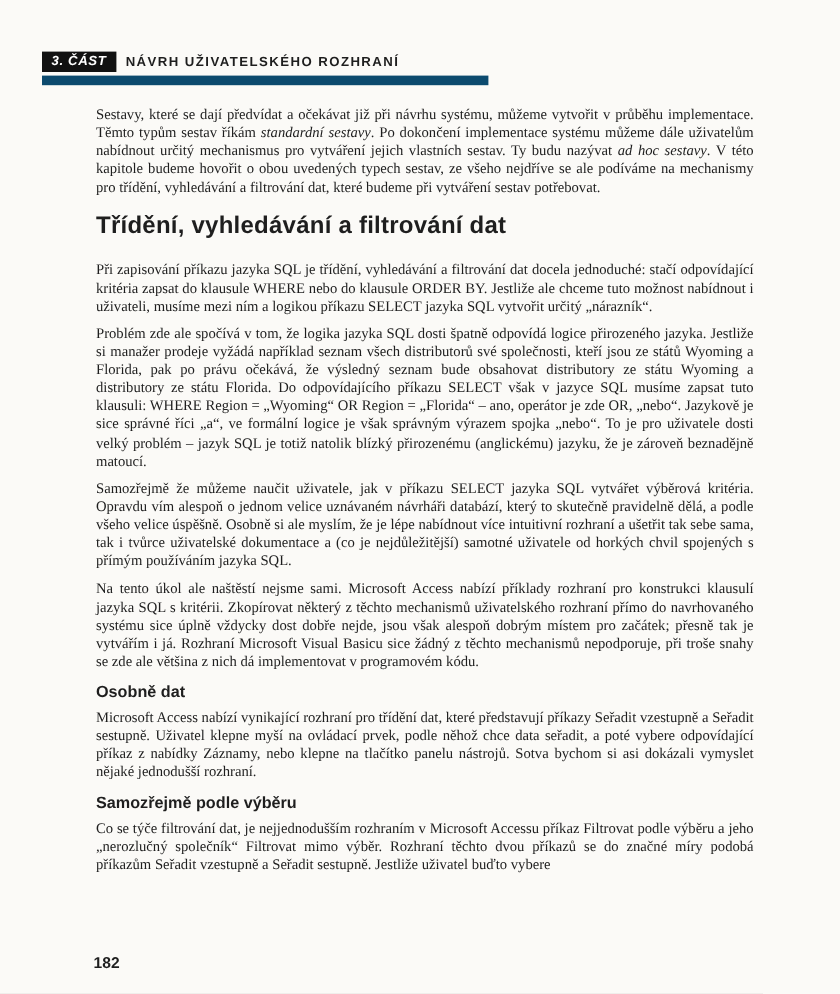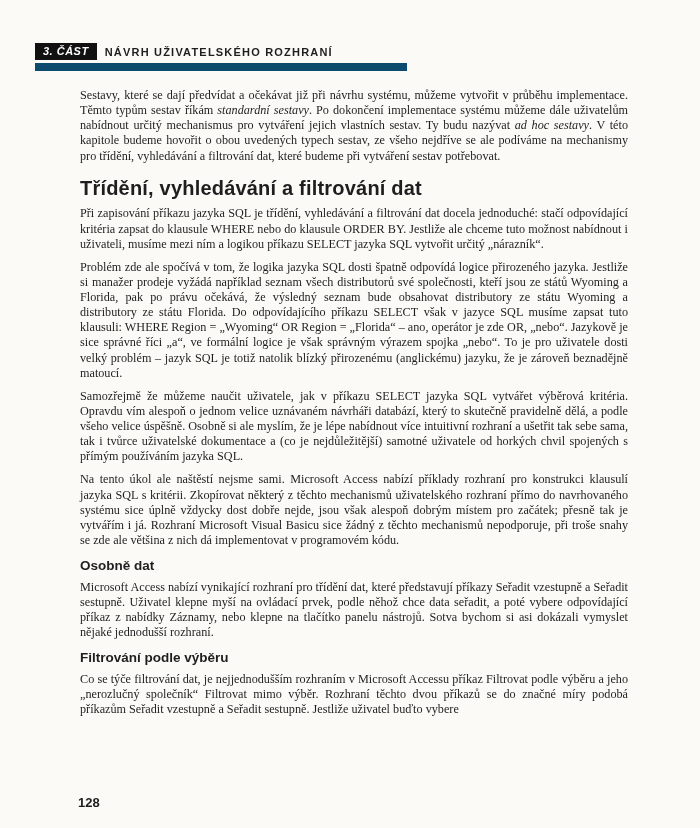--- a/index.html
+++ b/index.html
@@ -44,21 +44,21 @@
     width: 548px;
     font-size: 12.2px;
     line-height: 1.24;
     text-align: justify;
   }
   .content p { margin: 0 0 8px 0; }
   h1.section-heading {
     font-family: "Liberation Sans", sans-serif;
     font-size: 20px;
     font-weight: bold;
-    margin: 12px 0 6px 0;
+    margin: 12px 0 17px 0;
     text-align: left;
     letter-spacing: 0.2px;
   }
   h2.sub-heading {
     font-family: "Liberation Sans", sans-serif;
     font-size: 13.5px;
     font-weight: bold;
     margin: 10px 0 5px 0;
     text-align: left;
   }
@@ -88,20 +88,20 @@
     <h1 class="section-heading">Třídění, vyhledávání a filtrování dat</h1>
 
     <p>Při zapisování příkazu jazyka SQL je třídění, vyhledávání a filtrování dat docela jednoduché: stačí odpovídající kritéria zapsat do klausule WHERE nebo do klausule ORDER BY. Jestliže ale chceme tuto možnost nabídnout i uživateli, musíme mezi ním a logikou příkazu SELECT jazyka SQL vytvořit určitý „nárazník“.</p>
     <p>Problém zde ale spočívá v tom, že logika jazyka SQL dosti špatně odpovídá logice přirozeného jazyka. Jestliže si manažer prodeje vyžádá například seznam všech distributorů své společnosti, kteří jsou ze států Wyoming a Florida, pak po právu očekává, že výsledný seznam bude obsahovat distributory ze státu Wyoming a distributory ze státu Florida. Do odpovídajícího příkazu SELECT však v jazyce SQL musíme zapsat tuto klausuli: WHERE Region = „Wyoming“ OR Region = „Florida“ – ano, operátor je zde OR, „nebo“. Jazykově je sice správné říci „a“, ve formální logice je však správným výrazem spojka „nebo“. To je pro uživatele dosti velký problém – jazyk SQL je totiž natolik blízký přirozenému (anglickému) jazyku, že je zároveň beznadějně matoucí.</p>
     <p>Samozřejmě že můžeme naučit uživatele, jak v příkazu SELECT jazyka SQL vytvářet výběrová kritéria. Opravdu vím alespoň o jednom velice uznávaném návrháři databází, který to skutečně pravidelně dělá, a podle všeho velice úspěšně. Osobně si ale myslím, že je lépe nabídnout více intuitivní rozhraní a ušetřit tak sebe sama, tak i tvůrce uživatelské dokumentace a (co je nejdůležitější) samotné uživatele od horkých chvil spojených s přímým používáním jazyka SQL.</p>
     <p>Na tento úkol ale naštěstí nejsme sami. Microsoft Access nabízí příklady rozhraní pro konstrukci klausulí jazyka SQL s kritérii. Zkopírovat některý z těchto mechanismů uživatelského rozhraní přímo do navrhovaného systému sice úplně vždycky dost dobře nejde, jsou však alespoň dobrým místem pro začátek; přesně tak je vytvářím i já. Rozhraní Microsoft Visual Basicu sice žádný z těchto mechanismů nepodporuje, při troše snahy se zde ale většina z nich dá implementovat v programovém kódu.</p>
 
     <h2 class="sub-heading">Osobně dat</h2>
     <p>Microsoft Access nabízí vynikající rozhraní pro třídění dat, které představují příkazy Seřadit vzestupně a Seřadit sestupně. Uživatel klepne myší na ovládací prvek, podle něhož chce data seřadit, a poté vybere odpovídající příkaz z nabídky Záznamy, nebo klepne na tlačítko panelu nástrojů. Sotva bychom si asi dokázali vymyslet nějaké jednodušší rozhraní.</p>
 
-    <h2 class="sub-heading">Filtrování podle výběru</h2>
+    <h2 class="sub-heading">Samozřejmě podle výběru</h2>
     <p>Co se týče filtrování dat, je nejjednodušším rozhraním v Microsoft Accessu příkaz Filtrovat podle výběru a jeho „nerozlučný společník“ Filtrovat mimo výběr. Rozhraní těchto dvou příkazů se do značné míry podobá příkazům Seřadit vzestupně a Seřadit sestupně. Jestliže uživatel buďto vybere</p>
 
   </div>
 
-  <div class="page-number">128</div>
+  <div class="page-number">182</div>
 
 </div>
 
 </body></html>

